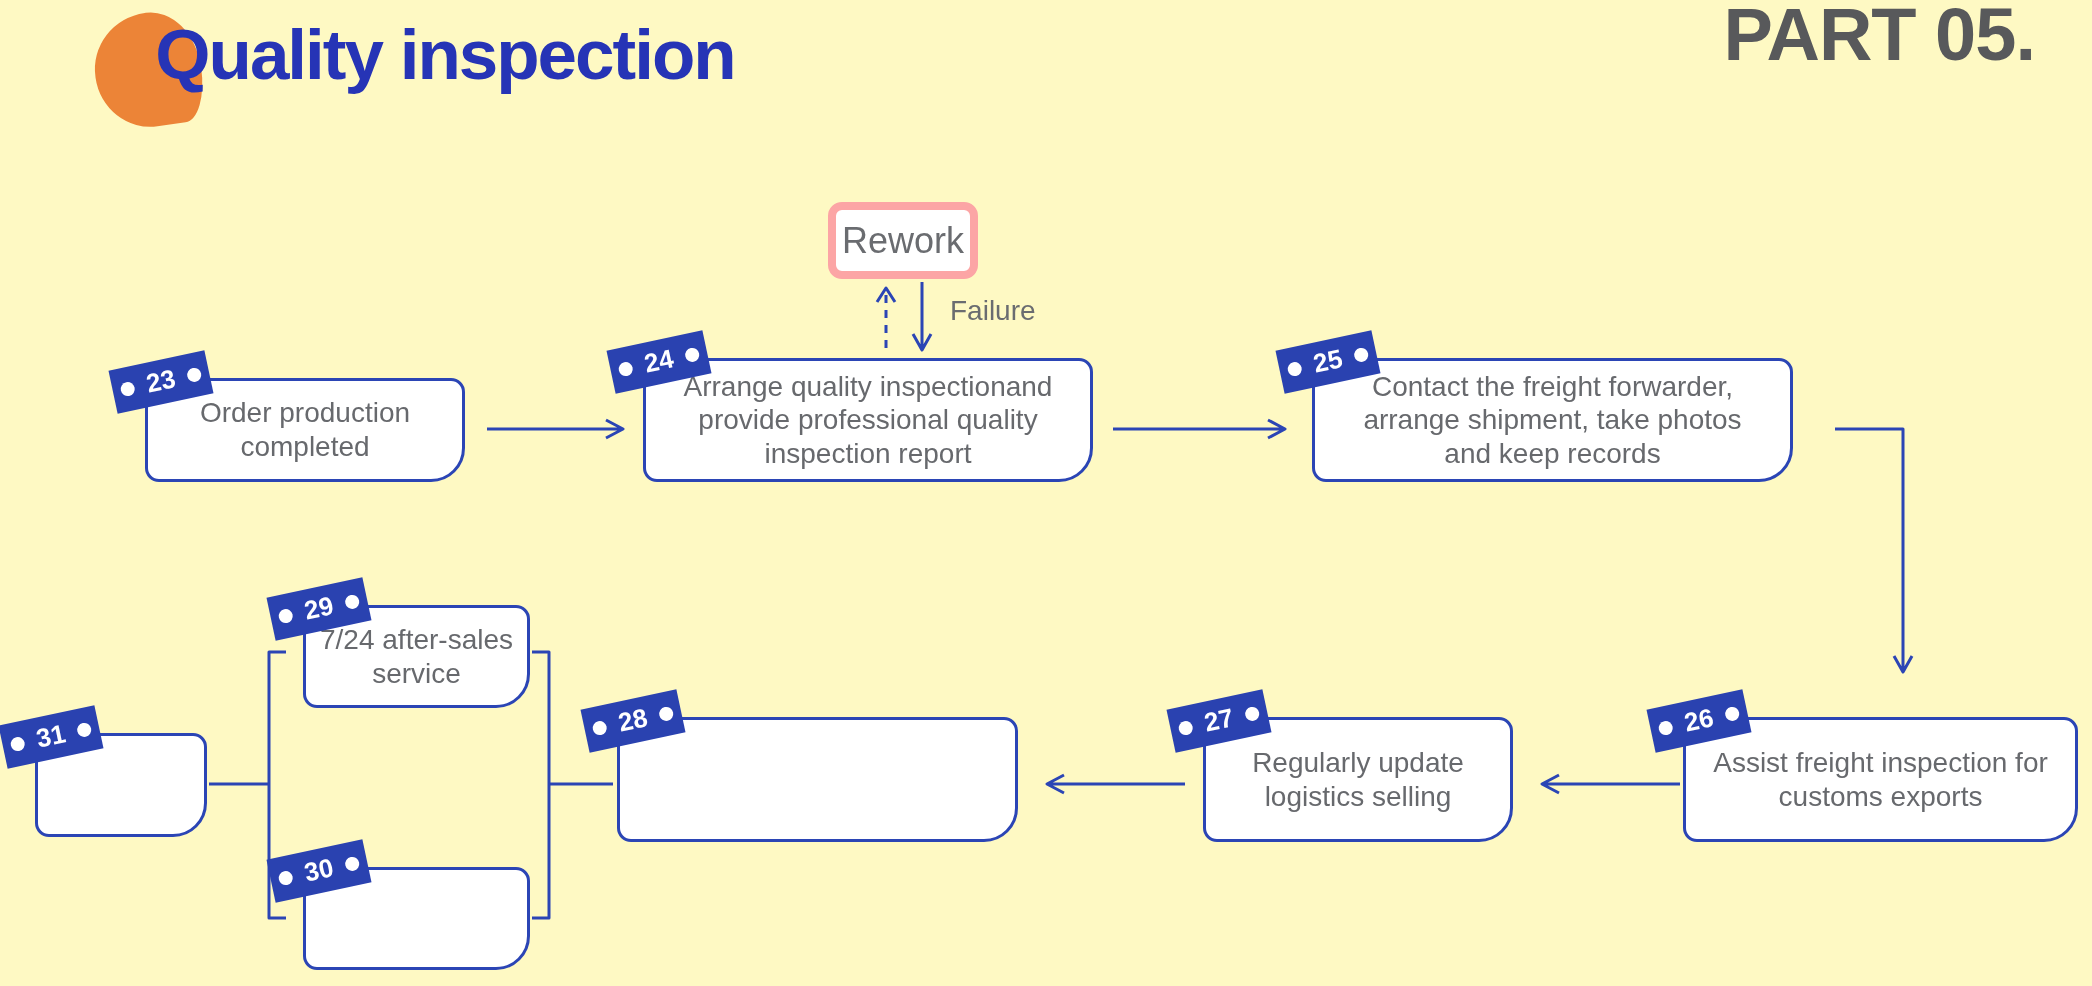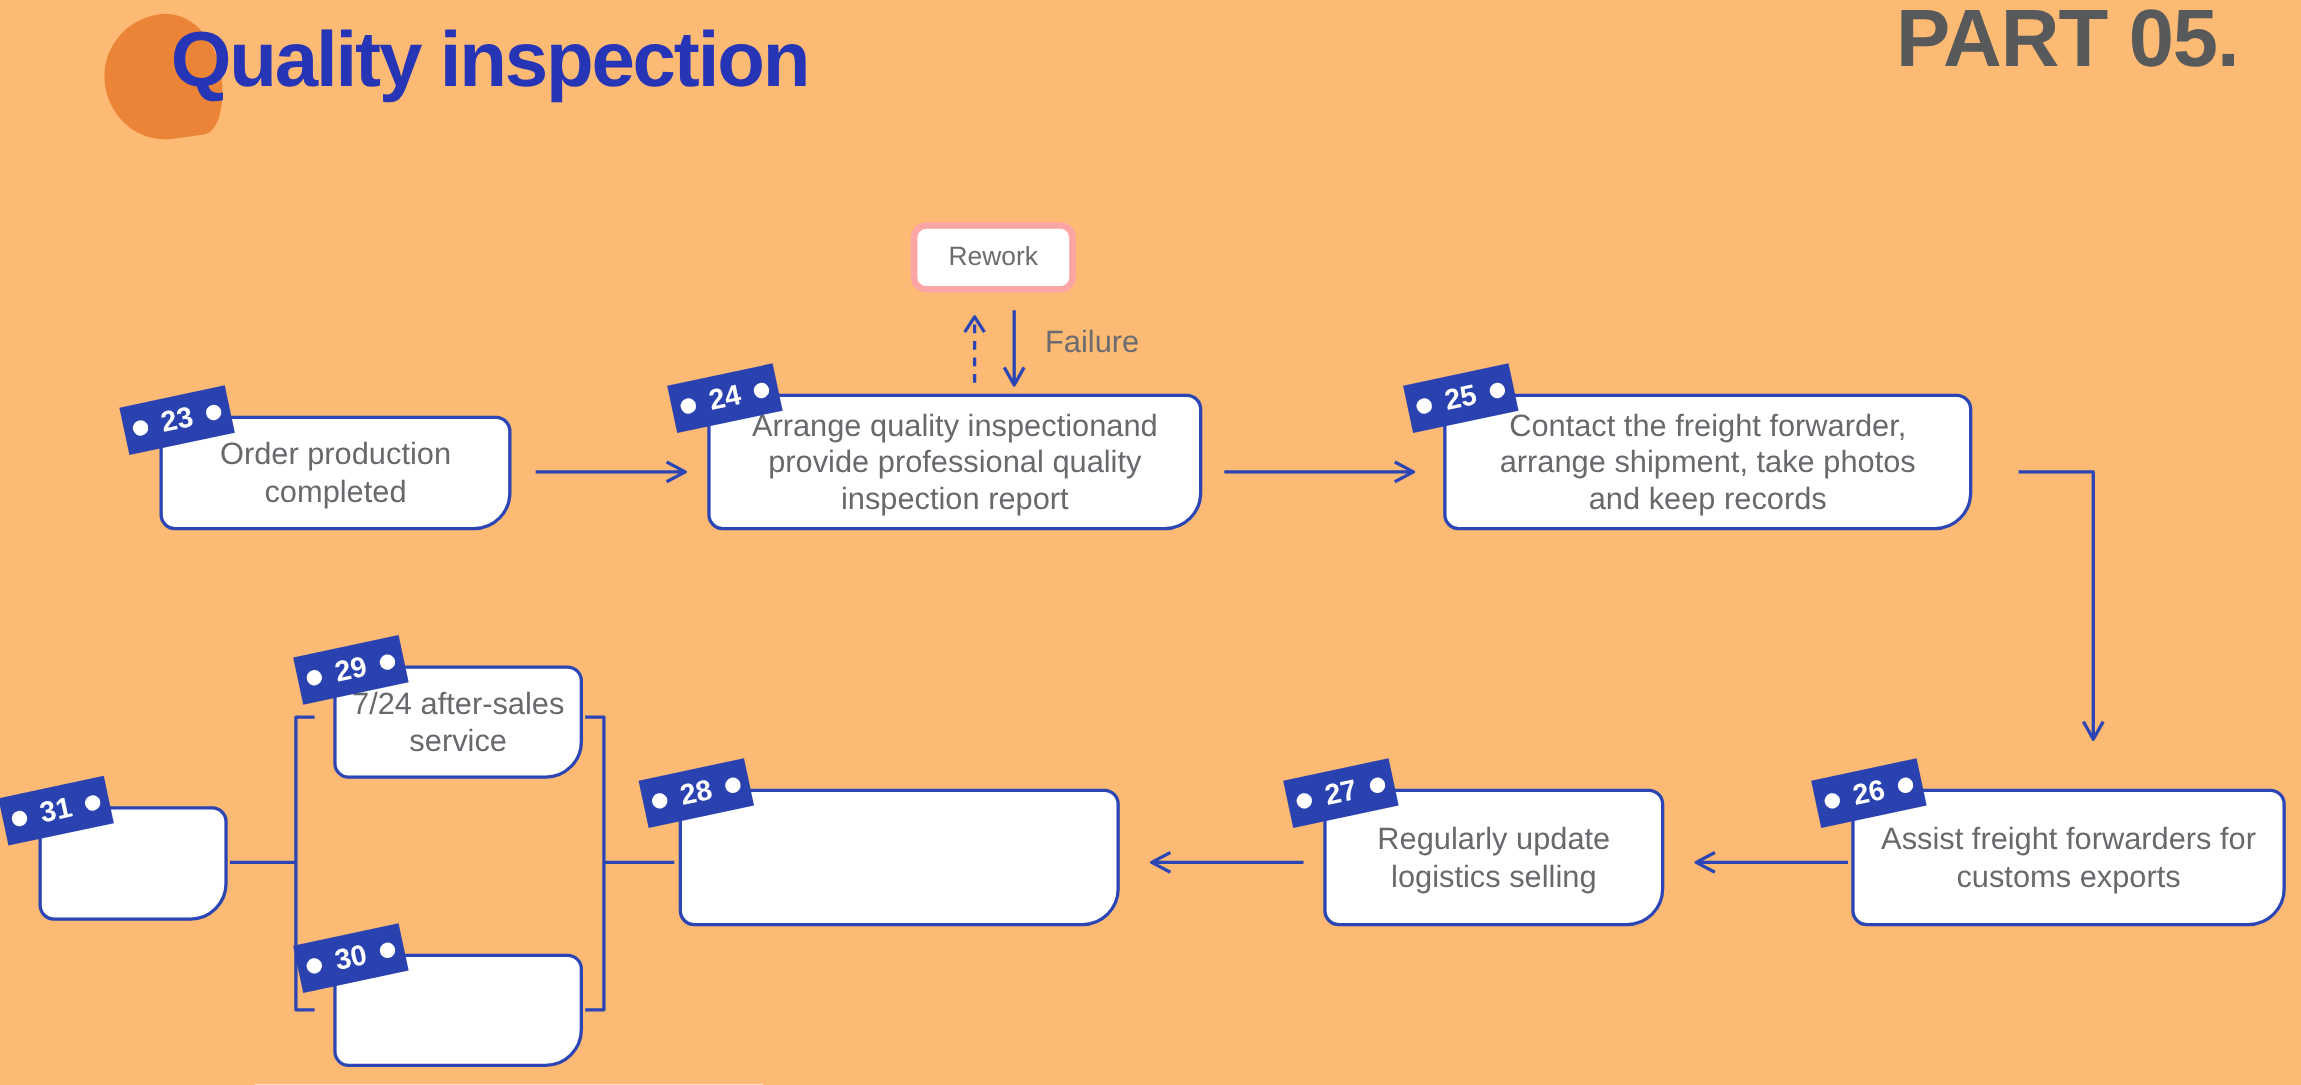--- a/index.html
+++ b/index.html
@@ -1,19 +1,19 @@
 <!DOCTYPE html>
 <html><head>
 <meta charset="utf-8">
 <style>
   html,body{margin:0;padding:0;background:#ffffff;}
   .canvas{
     position:relative;
     width:2092px;height:986px;
-    background:#fdba74;
+    background:#fef9c3;
     font-family:"Liberation Sans", sans-serif;
     overflow:hidden;
   }
 
   
   .blob{
     position:absolute;left:95px;top:13px;width:106px;height:114px;
     background:#ec8437;
     border-radius:55% 45% 22% 52% / 50% 55% 46% 50%;
     transform:rotate(-8deg);
@@ -55,24 +55,24 @@
   .b24{left:643px;top:358px;width:450px;height:124px;}
   .b25{left:1312px;top:358px;width:481px;height:124px;padding:4px 40px;}
   .b26{left:1683px;top:717px;width:395px;height:125px;}
   .b27{left:1203px;top:717px;width:310px;height:125px;}
   .b28{left:617px;top:717px;width:401px;height:125px;}
   .b29{left:303px;top:605px;width:227px;height:103px;padding:4px 10px;}
   .b30{left:303px;top:867px;width:227px;height:103px;padding:4px 10px;}
   .b31{left:35px;top:733px;width:172px;height:104px;}
 
   .rework{
-    position:absolute;left:828px;top:202px;width:150px;height:64px;
-    box-sizing:border-box;border:6px solid #fca5a5;border-radius:14px;
+    position:absolute;left:828px;top:202px;width:150px;height:77px;
+    box-sizing:border-box;border:8px solid #fca5a5;border-radius:14px;
     background:#fff;display:flex;align-items:center;justify-content:center;
-    color:#6a6c70;font-size:24px;z-index:2;
+    color:#6a6c70;font-size:36px;z-index:2;
   }
   .failure{
     position:absolute;left:950px;top:295px;
     color:#6a6c70;font-size:28px;z-index:2;
   }
 
   
   .badge{
     position:absolute;left:-36px;top:-21px;
     width:98px;height:44px;
@@ -147,21 +147,21 @@
     </div>
     <div>Contact the freight forwarder, arrange shipment, take photos and keep records</div>
   </div>
 
   <div class="box b26">
     <div class="badge">
       <span class="dot"></span>
       <span class="num">26</span>
       <span class="dot"></span>
     </div>
-    <div>Assist freight forwarders for customs exports</div>
+    <div>Assist freight inspection for customs exports</div>
   </div>
 
   <div class="box b27">
     <div class="badge">
       <span class="dot"></span>
       <span class="num">27</span>
       <span class="dot"></span>
     </div>
     <div>Regularly update logistics selling</div>
   </div>

